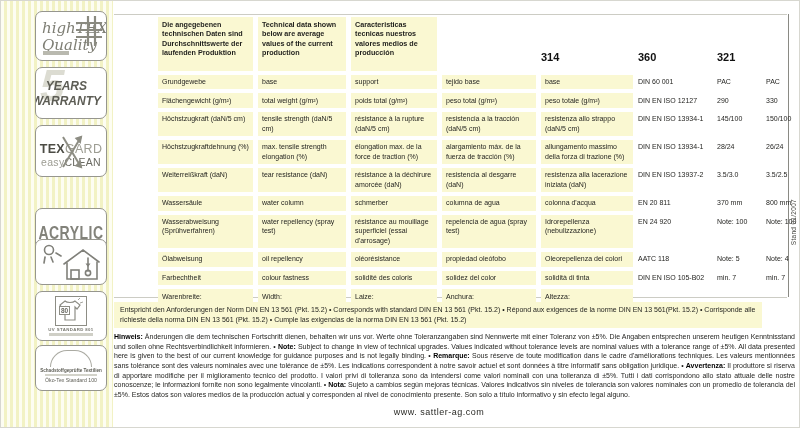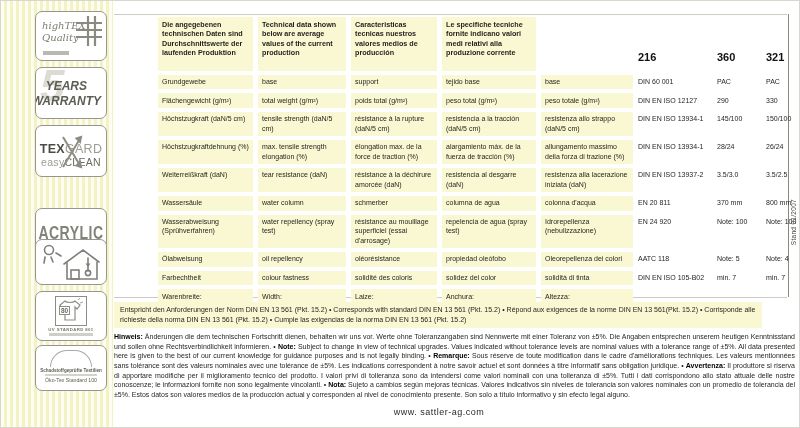--- a/index.html
+++ b/index.html
@@ -5,21 +5,21 @@
   html,body{margin:0;padding:0;background:#e8e8e4;}
   .doc{position:relative;width:800px;height:428px;background:#ffffff;overflow:hidden;
        font-family:"Liberation Sans", sans-serif;border:1px solid #d7d7d0;box-sizing:border-box;}
   
   .sidebar{position:absolute;left:0;top:0;width:112px;height:428px;
     background:repeating-linear-gradient(to right,#fdfdf2 0 3px,#f2f2c4 3px 6px);}
   .badge{position:absolute;left:34px;width:72px;background:#fff;border:1.5px solid #96968e;
     border-radius:7px;box-sizing:border-box;overflow:hidden;}
   .b-hightex{top:10px;height:50px;}
   .hx-text{position:absolute;left:6px;top:8px;font-family:"DejaVu Serif", serif;font-style:italic;
-    color:#7e7e74;font-size:10px;line-height:1.15;}
+    color:#7e7e74;font-size:15px;line-height:1.15;}
   .hx-icon{position:absolute;right:4px;top:4px;}
   .hx-sub{position:absolute;left:7px;bottom:5px;width:26px;height:4px;background:#b9b9af;}
   .b-warranty{top:66px;height:52px;}
   .w5{position:absolute;left:4px;top:-4px;font-size:44px;font-weight:bold;font-style:italic;
     color:#dcdcd2;line-height:1;}
   .w-lines{position:absolute;right:5px;bottom:9px;text-align:center;font-weight:bold;font-style:italic;
     font-size:12px;color:#5d5d55;line-height:1.25;}
   .b-texgard{top:124px;height:52px;text-align:center;}
   .tg-l1{margin-top:16px;font-size:12.5px;letter-spacing:0.3px;}
   .tg-l2{font-size:10.5px;letter-spacing:0.3px;}
@@ -162,23 +162,22 @@
 
   <div class="table-top-line"></div>
   <div class="table-right-line"></div>
   <div class="table-bottom-line"></div>
 
   <div class="main">
     <div class="t-row t-head">
       <div class="cell lang">Die angegebenen technischen Daten sind Durchschnittswerte der laufenden Produktion</div>
       <div class="cell lang">Technical data shown below are average values of the current production</div>
       <div class="cell lang">Caracteristicas tecnicas nuestros valores medios de producción</div>
-      <div class="cell lang">Le specifiche tecniche fornite indicano valori medi relativi alla produzione corrente</div>
       <div class="cell val"></div>
-      <div class="cell val prod">216</div>
+      <div class="cell val prod">314</div>
       <div class="cell val prod">360</div>
       <div class="cell val prod">321</div>
     </div>
     <div id="table-rows">
         <div class="t-row">
           <div class="cell lang">Grundgewebe</div>
           <div class="cell lang">base</div>
           <div class="cell lang">support</div>
           <div class="cell lang">tejido base</div>
           <div class="cell lang">base</div>

